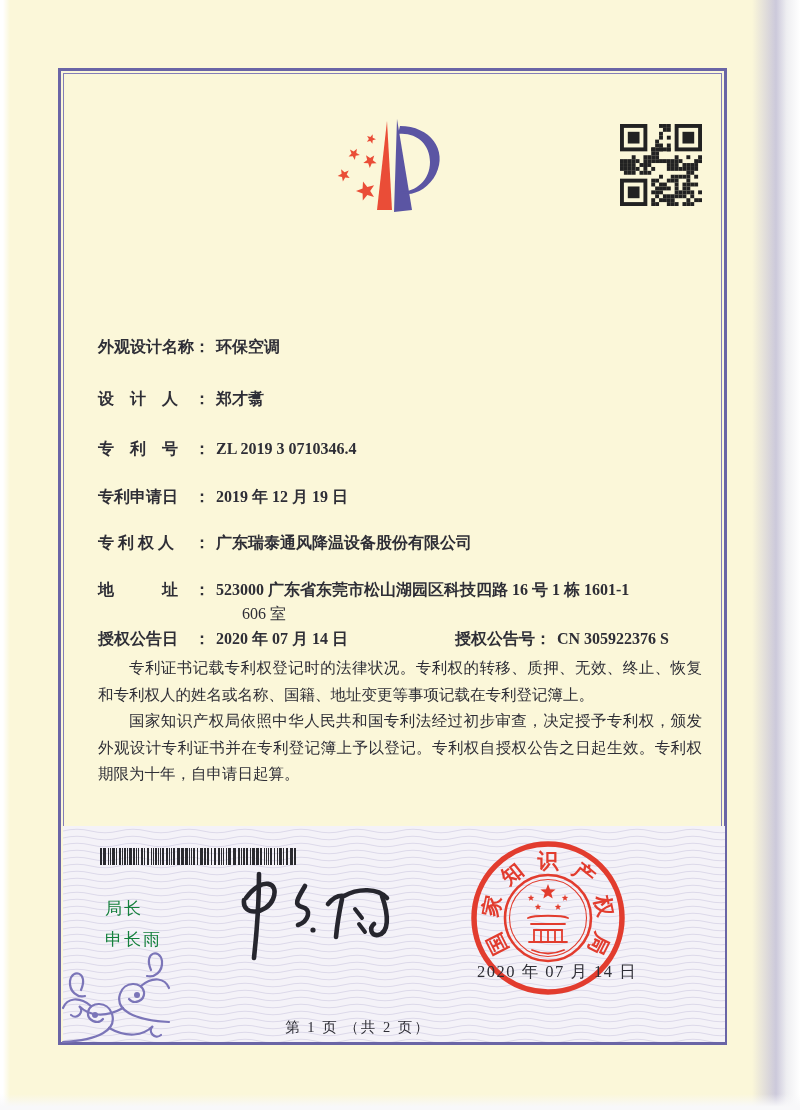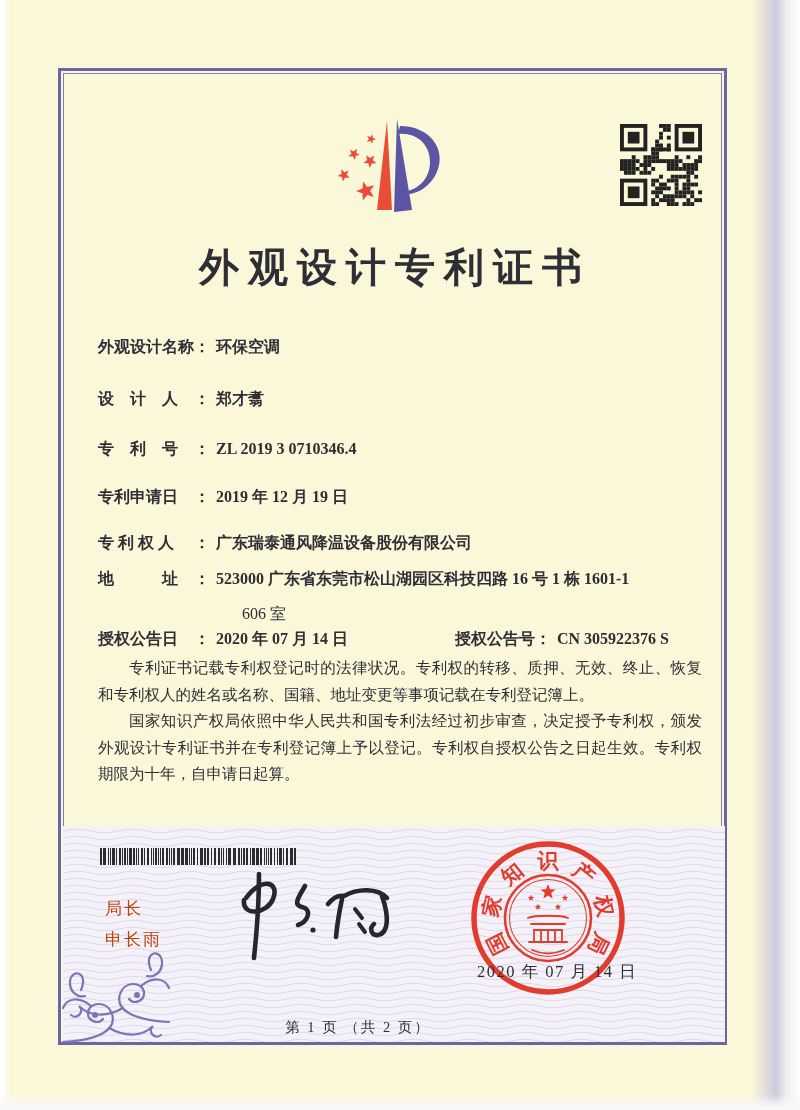--- a/index.html
+++ b/index.html
@@ -36,21 +36,21 @@
   .paras{position:absolute;left:98px;top:655px;width:604px;font-size:15.5px;
         line-height:26.5px;text-align:justify;z-index:2;}
   .paras p{margin:0;text-indent:2em;}
 
   .barcode{position:absolute;left:100px;top:848px;width:200px;height:17px;
         display:flex;align-items:stretch;z-index:3;}
   .barcode .b{height:100%;}
 
   .officer{position:absolute;left:105px;top:893px;z-index:3;
         font-family:"Liberation Sans","DejaVu Sans",sans-serif;
-        font-size:17px;line-height:31px;letter-spacing:2px;color:#c2410c;}
+        font-size:17px;line-height:31px;letter-spacing:2px;color:#15803d;}
   .signature{position:absolute;left:208px;top:868px;z-index:4;}
   .seal{position:absolute;left:468px;top:838px;z-index:4;}
   .seal-date{position:absolute;left:477px;top:961px;font-size:16.5px;letter-spacing:1.5px;z-index:5;}
 
   .page-no{position:absolute;left:98px;top:1018px;width:520px;text-align:center;
         font-size:14.5px;letter-spacing:2px;z-index:3;}
   .back-note{position:absolute;left:0;top:1067px;width:735px;text-align:center;
         font-size:15.5px;letter-spacing:3px;z-index:3;}
 </style>
 </head>
@@ -277,39 +277,38 @@
       <rect x="1" y="1" width="5" height="5" fill="#fbf7d9"></rect>
       <rect x="2" y="2" width="3" height="3" fill="#222"></rect>
       <rect x="14" y="0" width="7" height="7" fill="#222"></rect>
       <rect x="15" y="1" width="5" height="5" fill="#fbf7d9"></rect>
       <rect x="16" y="2" width="3" height="3" fill="#222"></rect>
       <rect x="0" y="14" width="7" height="7" fill="#222"></rect>
       <rect x="1" y="15" width="5" height="5" fill="#fbf7d9"></rect>
       <rect x="2" y="16" width="3" height="3" fill="#222"></rect>
     </svg>
 
-  <div class="title">外观设计专利证书</div>
 
   <div class="fields">
     <div class="frow" style="top:0px">
       <span class="flabel">外观设计名称</span><span class="fcolon">：</span><span class="fvalue">环保空调</span>
     </div>
     <div class="frow" style="top:52px">
       <span class="flabel">设　计　人</span><span class="fcolon">：</span><span class="fvalue">郑才翥</span>
     </div>
     <div class="frow" style="top:102px">
       <span class="flabel">专　利　号</span><span class="fcolon">：</span><span class="fvalue">ZL 2019 3 0710346.4</span>
     </div>
     <div class="frow" style="top:150px">
       <span class="flabel">专利申请日</span><span class="fcolon">：</span><span class="fvalue">2019 年 12 月 19 日</span>
     </div>
     <div class="frow" style="top:196px">
       <span class="flabel">专 利 权 人</span><span class="fcolon">：</span><span class="fvalue">广东瑞泰通风降温设备股份有限公司</span>
     </div>
-    <div class="frow" style="top:232px">
+    <div class="frow" style="top:243px">
       <span class="flabel">地　　　址</span><span class="fcolon">：</span><span class="fvalue">523000 广东省东莞市松山湖园区科技四路 16 号 1 栋 1601-1</span>
     </div>
     <div class="addr2" style="left:108px;top:267px">606 室</div>
     <div class="frow" style="top:292px">
       <span class="flabel">授权公告日</span><span class="fcolon">：</span><span class="fvalue">2020 年 07 月 14 日</span>
       <span class="grant2"><span>授权公告号</span><span>：</span><span class="fvalue">CN 305922376 S</span></span>
     </div>
   </div>
 
   <div class="paras">

